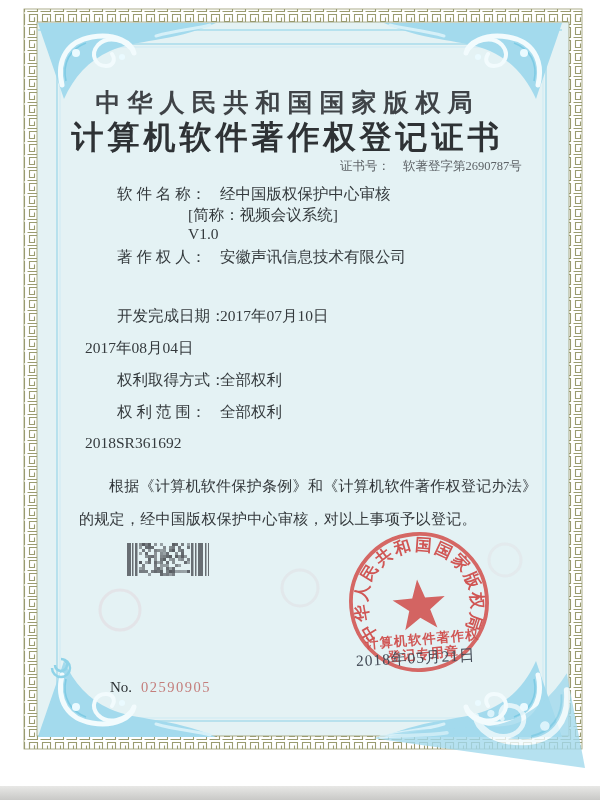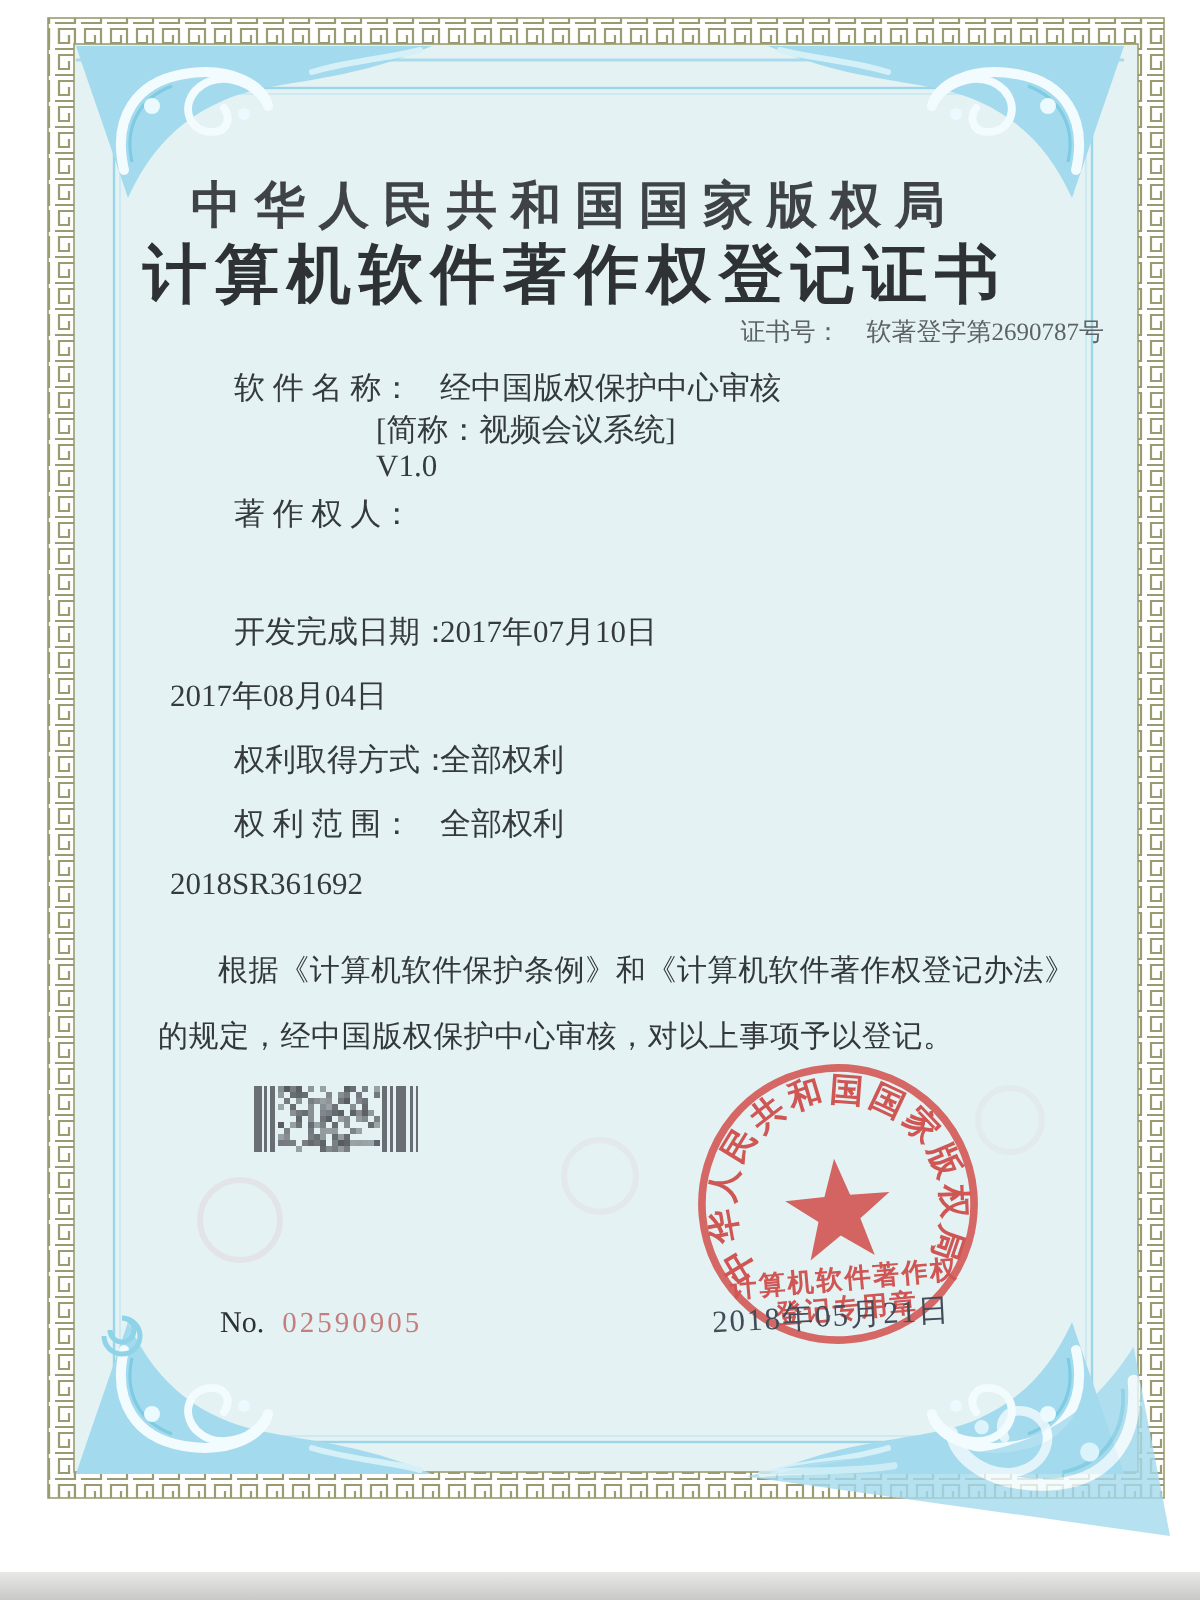--- a/index.html
+++ b/index.html
@@ -8,30 +8,30 @@
   .abs{position:absolute;}
   
   .photo-edge{left:0;right:0;bottom:0;height:14px;
       background:linear-gradient(#e8e8e6,#c9c9c7);}
   
   .authority{left:30px;right:55px;top:86px;text-align:center;
       font-size:25px;letter-spacing:7px;color:#3f4347;font-weight:600;}
   .cert-title{left:25px;right:50px;top:116px;text-align:center;
       font-size:32px;font-weight:bold;letter-spacing:4px;color:#2e3235;}
   .certno-row{top:158px;left:340px;width:212px;display:flex;gap:13px;
-      font-size:12.5px;color:#5d6266;justify-content:flex-end;}
+      font-size:12.5px;color:#5d6266;}
   .field-row{left:85px;display:flex;font-size:15.5px;color:#343a3d;}
   .field-label{width:103px;white-space:pre;flex:none;margin-left:32px;}
   .field-value{white-space:pre;}
   .extra-line{left:188px;font-size:15.5px;color:#343a3d;white-space:pre;}
   .statement{top:470px;left:79px;width:462px;font-size:15px;
       line-height:32.5px;text-indent:2em;color:#33383b;letter-spacing:.3px;}
   .issue-date{top:648px;left:356px;font-size:15.5px;color:#444c57;
       letter-spacing:1px;transform:rotate(-3deg);}
-  .serial{top:654px;left:110px;font-size:15px;color:#2c3134;}
+  .serial{top:679px;left:110px;font-size:15px;color:#2c3134;}
   .serial b{font-weight:normal;font-size:14.5px;color:#c47e7c;
       letter-spacing:1.5px;margin-left:9px;}
   .seal{left:345px;top:528px;transform:rotate(-5deg);opacity:.92;}
   .barcode{left:127px;top:543px;}
 </style>
 </head>
 <body>
 
 <svg class="abs" width="600" height="800" viewBox="0 0 600 800" style="left:0;top:0;">
   <defs>
@@ -86,20 +86,21 @@
 
 <div class="abs field-row" style="top:184px">
   <span class="field-label">软 件 名 称：</span>
   <span class="field-value">经中国版权保护中心审核</span>
 </div>
 <div class="abs extra-line" style="top:205px">[简称：视频会议系统]</div>
 <div class="abs extra-line" style="top:225px">V1.0</div>
 
 <div class="abs field-row" style="top:247px">
   <span class="field-label">著 作 权 人：</span>
+  <span class="field-value">安徽声讯信息技术有限公司</span>
 </div>
 <div class="abs field-row" style="top:306px">
   <span class="field-label">开发完成日期：</span>
   <span class="field-value">2017年07月10日</span>
 </div>
 <div class="abs field-row" style="top:338px">
   <span class="field-value">2017年08月04日</span>
 </div>
 <div class="abs field-row" style="top:370px">
   <span class="field-label">权利取得方式：</span>

